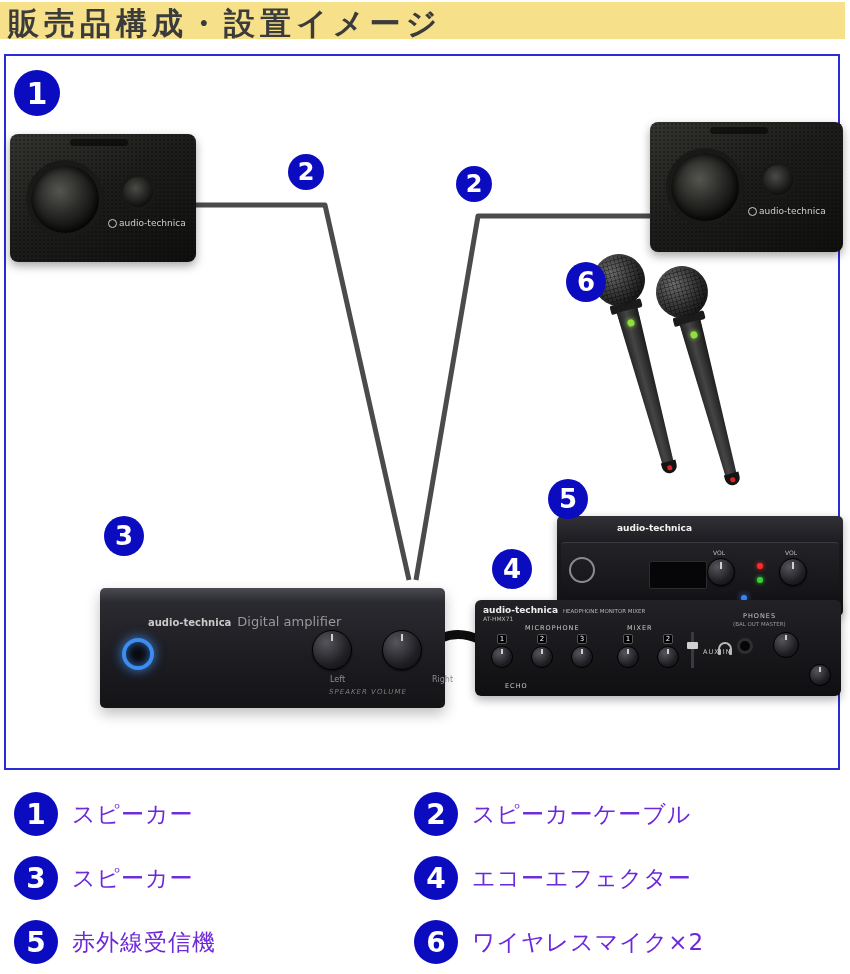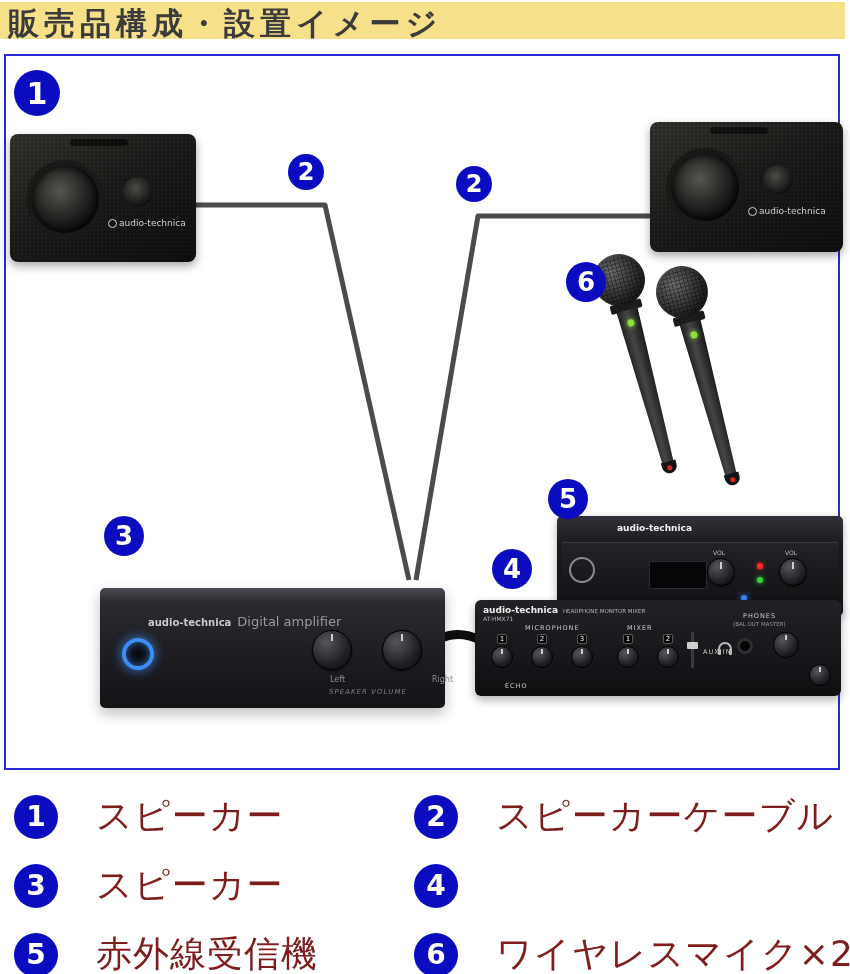--- a/index.html
+++ b/index.html
@@ -106,21 +106,21 @@
   .mx-headphone-icon::before { left:-2px; }
   .mx-headphone-icon::after { right:-2px; }
   .mx-jack { position:absolute; left:262px; top:38px; width:16px; height:16px; border-radius:50%; background:#060606; border:3px solid #2e2e32; }
   .mx-phones-knob { left:298px; top:32px; width:26px; height:26px; }
   .mx-master-knob { left:334px; top:38px; width:22px; height:22px; }
 
   
   .legend { position:absolute; left:14px; top:792px; width:824px; display:grid; grid-template-columns:396px 1fr; column-gap:4px; row-gap:20px; z-index:3; }
   .legend-item { display:flex; align-items:center; gap:14px; }
   .legend-badge { flex:0 0 44px; width:44px; height:44px; border-radius:50%; background:#0b0bc0; color:#fff; font-size:28px; font-weight:bold; display:flex; align-items:center; justify-content:center; }
-  .legend-label { font-size:36px; color:#7f1d1d; letter-spacing:1px; white-space:nowrap;margin-left:24px; }
+  .legend-label { font-size:23px; color:#6d28d9; letter-spacing:1px; white-space:nowrap; }
 </style>
 </head>
 <body>
 
 <div class="page">
 
   <div class="title-banner"></div>
   <div class="page-title">販売品構成・設置イメージ</div>
 
   <div class="diagram-frame"></div>
@@ -264,20 +264,21 @@
     <div class="legend-item">
       <div class="legend-badge">2</div>
       <div class="legend-label">スピーカーケーブル</div>
     </div>
     <div class="legend-item">
       <div class="legend-badge">3</div>
       <div class="legend-label">スピーカー</div>
     </div>
     <div class="legend-item">
       <div class="legend-badge">4</div>
+      <div class="legend-label">エコーエフェクター</div>
     </div>
     <div class="legend-item">
       <div class="legend-badge">5</div>
       <div class="legend-label">赤外線受信機</div>
     </div>
     <div class="legend-item">
       <div class="legend-badge">6</div>
       <div class="legend-label">ワイヤレスマイク×2</div>
     </div>
   </div>

